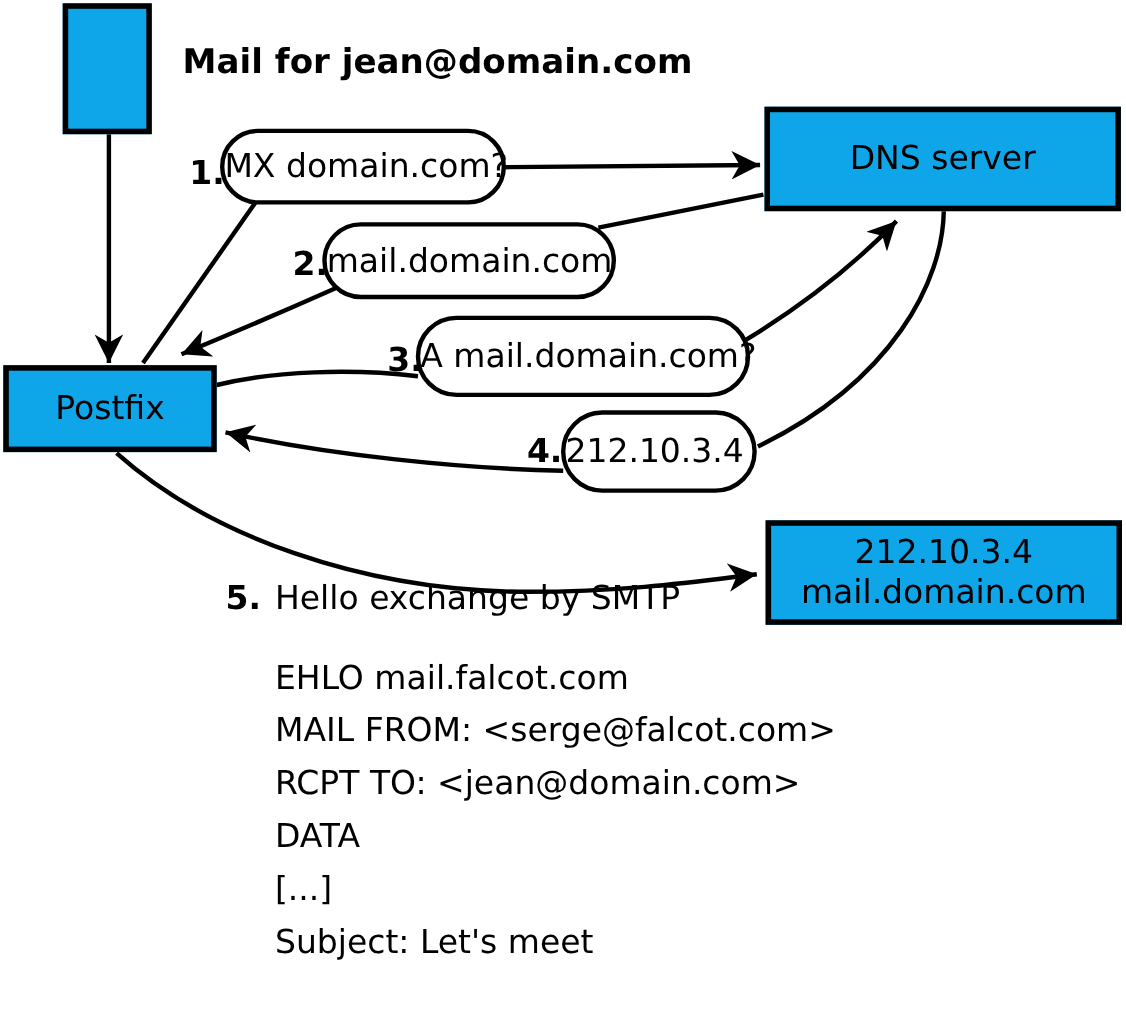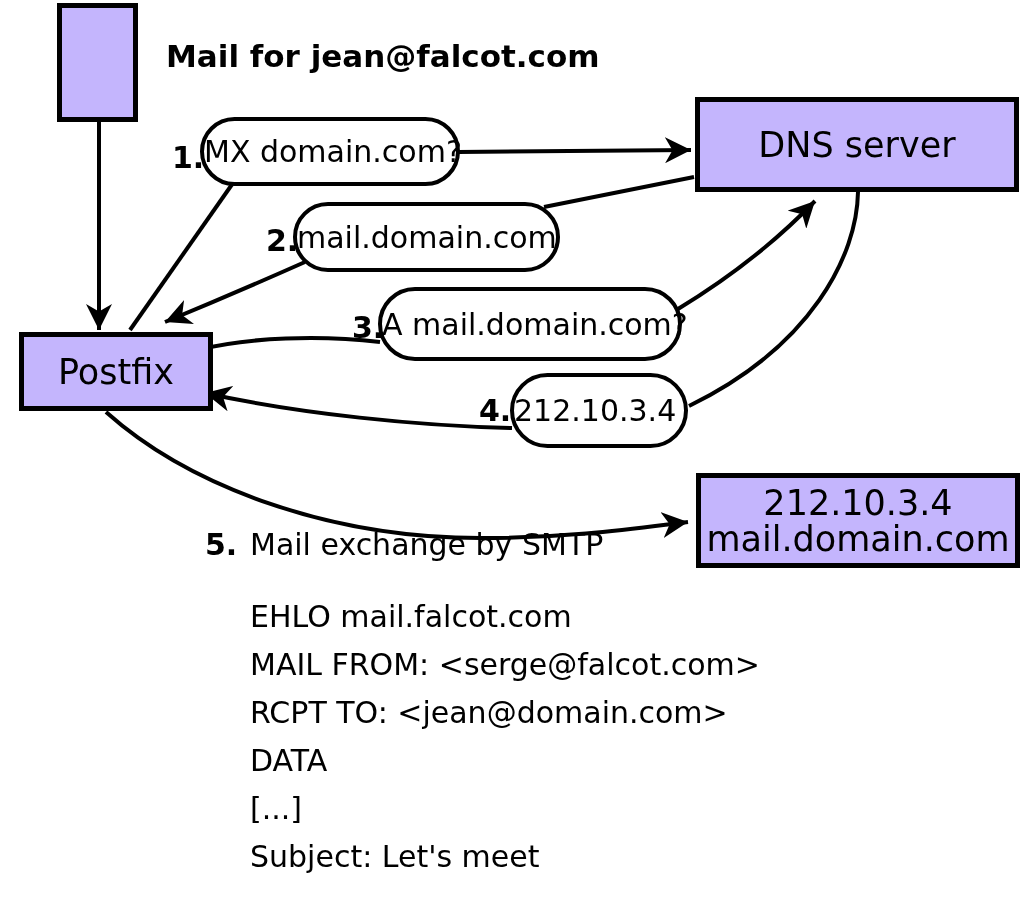--- a/index.html
+++ b/index.html
@@ -8,27 +8,27 @@
     width:1024px;height:919px;
     background:#ffffff;
     font-family:"DejaVu Sans","Liberation Sans",sans-serif;
     color:#000;
     overflow:hidden;
   }
   .connectors{position:absolute;left:0;top:0;width:1024px;height:919px;}
   .node{
     position:absolute;
     box-sizing:border-box;
-    background:#c4b5fd;
+    background:#0ea5e9;
     border:5px solid #000;
     display:flex;
     flex-direction:column;
     align-items:center;
     justify-content:center;
-    font-size:35px;
+    font-size:30px;
     line-height:36px;
     text-align:center;
   }
   .bubble{
     position:absolute;
     box-sizing:border-box;
     background:#ffffff;
     border:4px solid #000;
     border-radius:999px;
     display:flex;
@@ -60,21 +60,21 @@
   .transcript{
     position:absolute;
     left:250px;top:593px;
     font-size:30px;
     line-height:48px;
     white-space:pre;
   }
   
   .message-box{left:57px;top:3px;width:81px;height:119px;}
   .dns-box{left:695px;top:97px;width:324px;height:95px;}
-  .postfix-box{left:3px;top:332px;width:194px;height:79px;margin-left:16px;}
+  .postfix-box{left:3px;top:332px;width:194px;height:79px;}
   .mailhost-box{left:696px;top:473px;width:324px;height:95px;}
   .b1{left:200px;top:117px;width:260px;height:69px;}
   .b2{left:293px;top:202px;width:267px;height:70px;}
   .b3{left:378px;top:287px;width:304px;height:74px;}
   .b4{left:510px;top:373px;width:178px;height:75px;}
   .n1{left:172px;top:141px;}
   .n2{left:266px;top:224px;}
   .n3{left:352px;top:311px;}
   .n4{left:479px;top:394px;}
   .n5{left:205px;top:528px;}
@@ -100,21 +100,21 @@
     <path class="link" d="M305,262 Q233,294 165,322" marker-end="url(#ah)"></path>
     <path class="link" d="M197,350 C250,337 320,335 380,342"></path>
     <path class="link" d="M678,309 Q757,261 815,201" marker-end="url(#ah)"></path>
     <path class="link" d="M858,192 C857,255 812,346 689,406"></path>
     <path class="link" d="M512,428 C420,426 300,414 205,393" marker-end="url(#ah)"></path>
     <path class="link" d="M106,412 C190,487 330,538 480,538 C572,538 638,528 688,522" marker-end="url(#ah)"></path>
   </svg>
 
   <div class="node message-box"></div>
 
-  <div class="title">Mail for jean@falcot.com</div>
+  <div class="title">Mail for jean@domain.com</div>
 
   <div class="node dns-box">
     <span>DNS server</span>
   </div>
 
   <div class="node postfix-box">
     <span>Postfix</span>
   </div>
 
   <div class="node mailhost-box">
@@ -136,21 +136,21 @@
     <span>A mail.domain.com?</span>
   </div>
   <div class="num n3">3.</div>
 
   <div class="bubble b4">
     <span>212.10.3.4</span>
   </div>
   <div class="num n4">4.</div>
 
   <div class="num n5">5.</div>
-  <div class="lbl step5-label">Mail exchange by SMTP</div>
+  <div class="lbl step5-label">Hello exchange by SMTP</div>
 
   <div class="transcript">EHLO mail.falcot.com
 MAIL FROM: &lt;serge@falcot.com&gt;
 RCPT TO: &lt;jean@domain.com&gt;
 DATA
 [...]
 Subject: Let's meet
 
 Hello Jean,
 [...]

